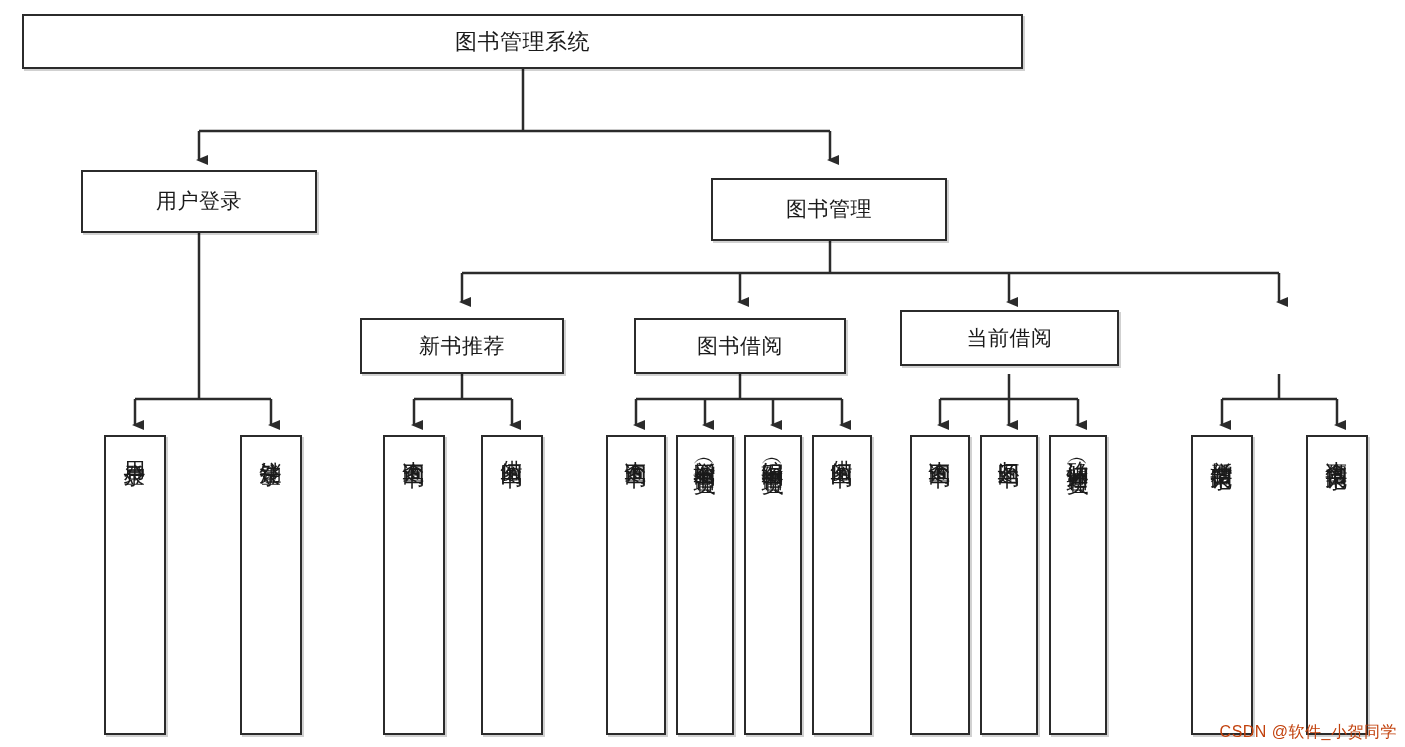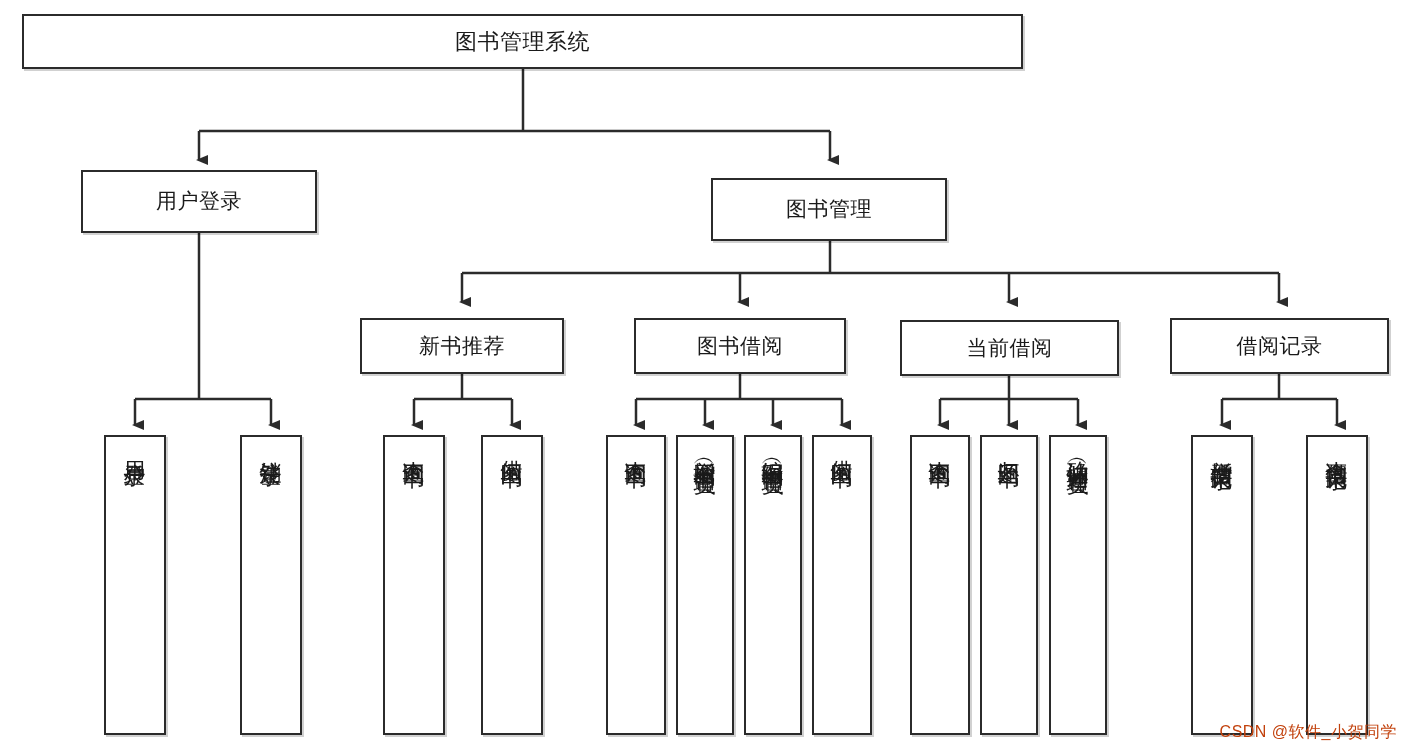--- a/index.html
+++ b/index.html
@@ -136,25 +136,22 @@
   <div class="node horiz" style="left:711px; top:170px; width:236px; height:63px;margin-top:8px;">
     <span class="label">图书管理</span>
   </div>
 
   <div class="node horiz" style="left:360px; top:318px; width:204px; height:56px;">
     <span class="label">新书推荐</span>
   </div>
   <div class="node horiz" style="left:634px; top:318px; width:212px; height:56px;">
     <span class="label">图书借阅</span>
   </div>
-  <div class="node horiz" style="left:900px; top:320px; width:219px; height:56px;">
+  <div class="node horiz" style="left:900px; top:310px; width:219px; height:56px;">
     <span class="label">当前借阅</span>
-  </div>
-  <div class="node horiz" style="left:1170px; top:318px; width:219px; height:56px;">
-    <span class="label">借阅记录</span>
   </div>
 
   <div class="node vert" style="left:104px; top:435px; width:62px; height:300px;">
     <span class="label">用户登录</span>
   </div>
   <div class="node vert" style="left:240px; top:435px; width:62px; height:300px;">
     <span class="label">注销登录</span>
   </div>
 
   <div class="node vert" style="left:383px; top:435px; width:62px; height:300px;">

